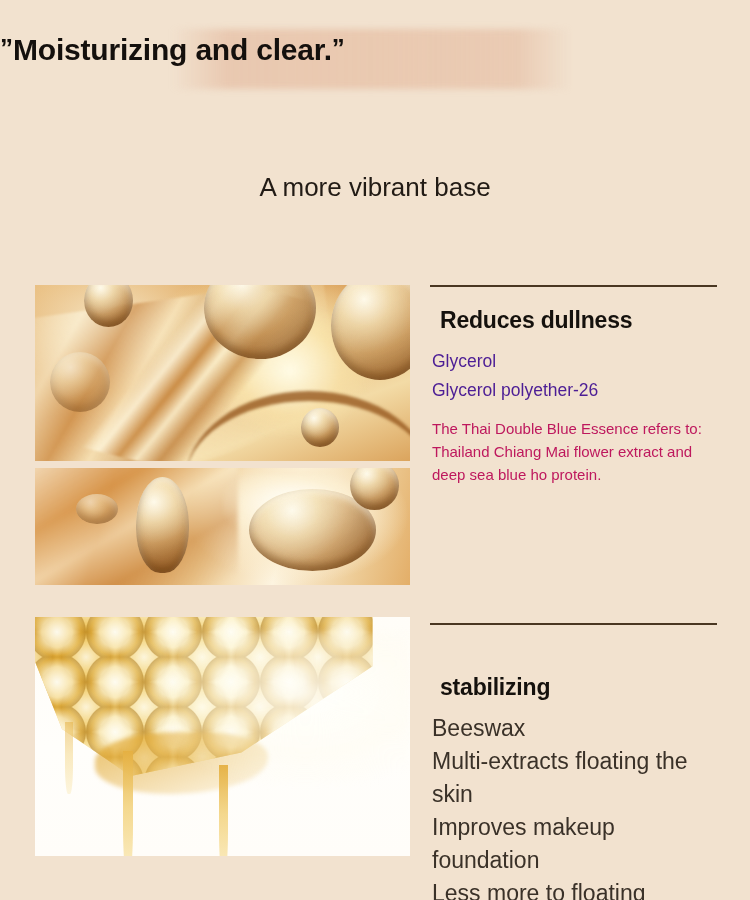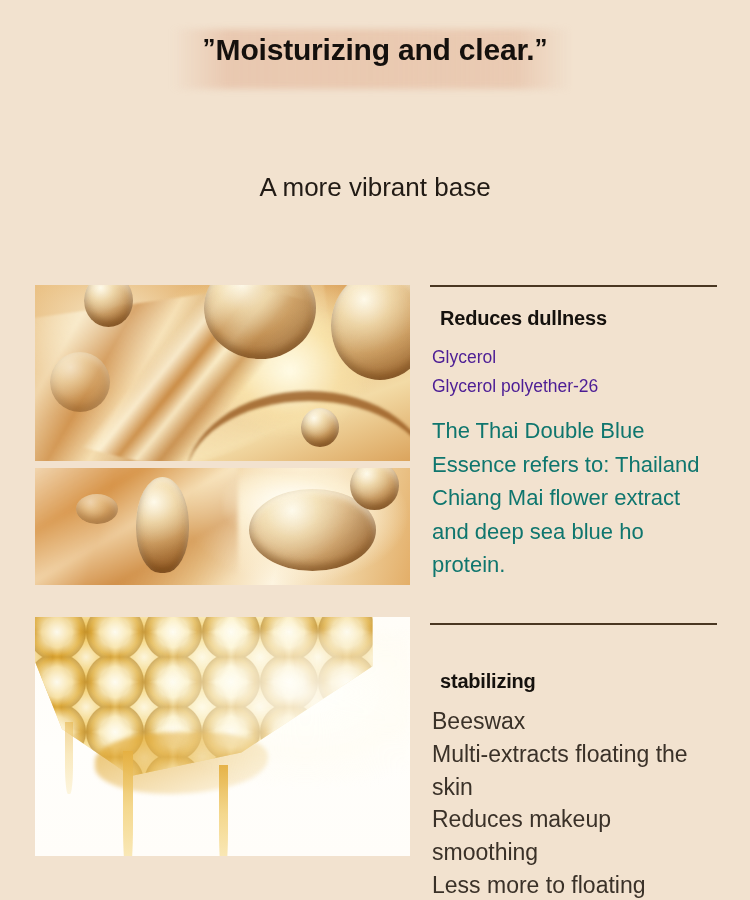--- a/index.html
+++ b/index.html
@@ -34,21 +34,20 @@
         rgba(229,186,158,0.62) 50%,
         rgba(226,180,152,0.5) 86%,
         rgba(226,180,152,0) 100%);
     filter: blur(3px);
   }
   .page-title {
     position: absolute;
     left: 0;
     top: 33px;
     width: 750px;
-    text-align: center;
     font-size: 30px;
     font-weight: bold;
     letter-spacing: -0.2px;
     color: #14100d;
     white-space: nowrap;
   }
   .page-title .qm {
     font-size: 26px;
     font-weight: bold;
     vertical-align: 3px;
@@ -212,38 +211,38 @@
     width: 287px;
     height: 2px;
     background: #4a3722;
     margin: 0;
   }
   .block-1 { position: absolute; left: 0; top: 65px;  width: 290px; }
   .block-2 { position: absolute; left: 0; top: 403px; width: 290px; }
 
   .block-heading {
     margin: 19px 0 0 10px;
-    font-size: 20px;
+    font-size: 23px;
     font-weight: bold;
     line-height: 1.27;
     color: #15110d;
     letter-spacing: -0.2px;
   }
   .ing-list {
     margin: 12px 0 0 2px;
     font-size: 17.5px;
     line-height: 1.63;
     color: #4c1d95;
   }
   .ing-list .ing { display: block; }
   .note {
     margin: 14px 0 0 2px;
-    font-size: 22px;
+    font-size: 15px;
     line-height: 1.52;
-    color: #0f766e;
+    color: #be185d;
   }
   .tight-list {
     margin: 10px 0 0 2px;
     font-size: 23px;
     line-height: 1.43;
     color: #3a3128;
   }
   .tight-list .ing { display: block; }
 </style>
 </head>
@@ -311,19 +310,19 @@
 
     <div class="block-2">
       <div class="divider"></div>
       <div class="block-heading">
         <br>
         <span>stabilizing</span>
       </div>
       <div class="tight-list">
         <span class="ing">Beeswax</span>
         <span class="ing">Multi-extracts floating the skin</span>
-        <span class="ing">Reduces makeup smoothing</span>
+        <span class="ing">Improves makeup foundation</span>
         <span class="ing">Less more to floating powder</span>
       </div>
     </div>
 
   </div>
 </div>
 
 </body></html>

